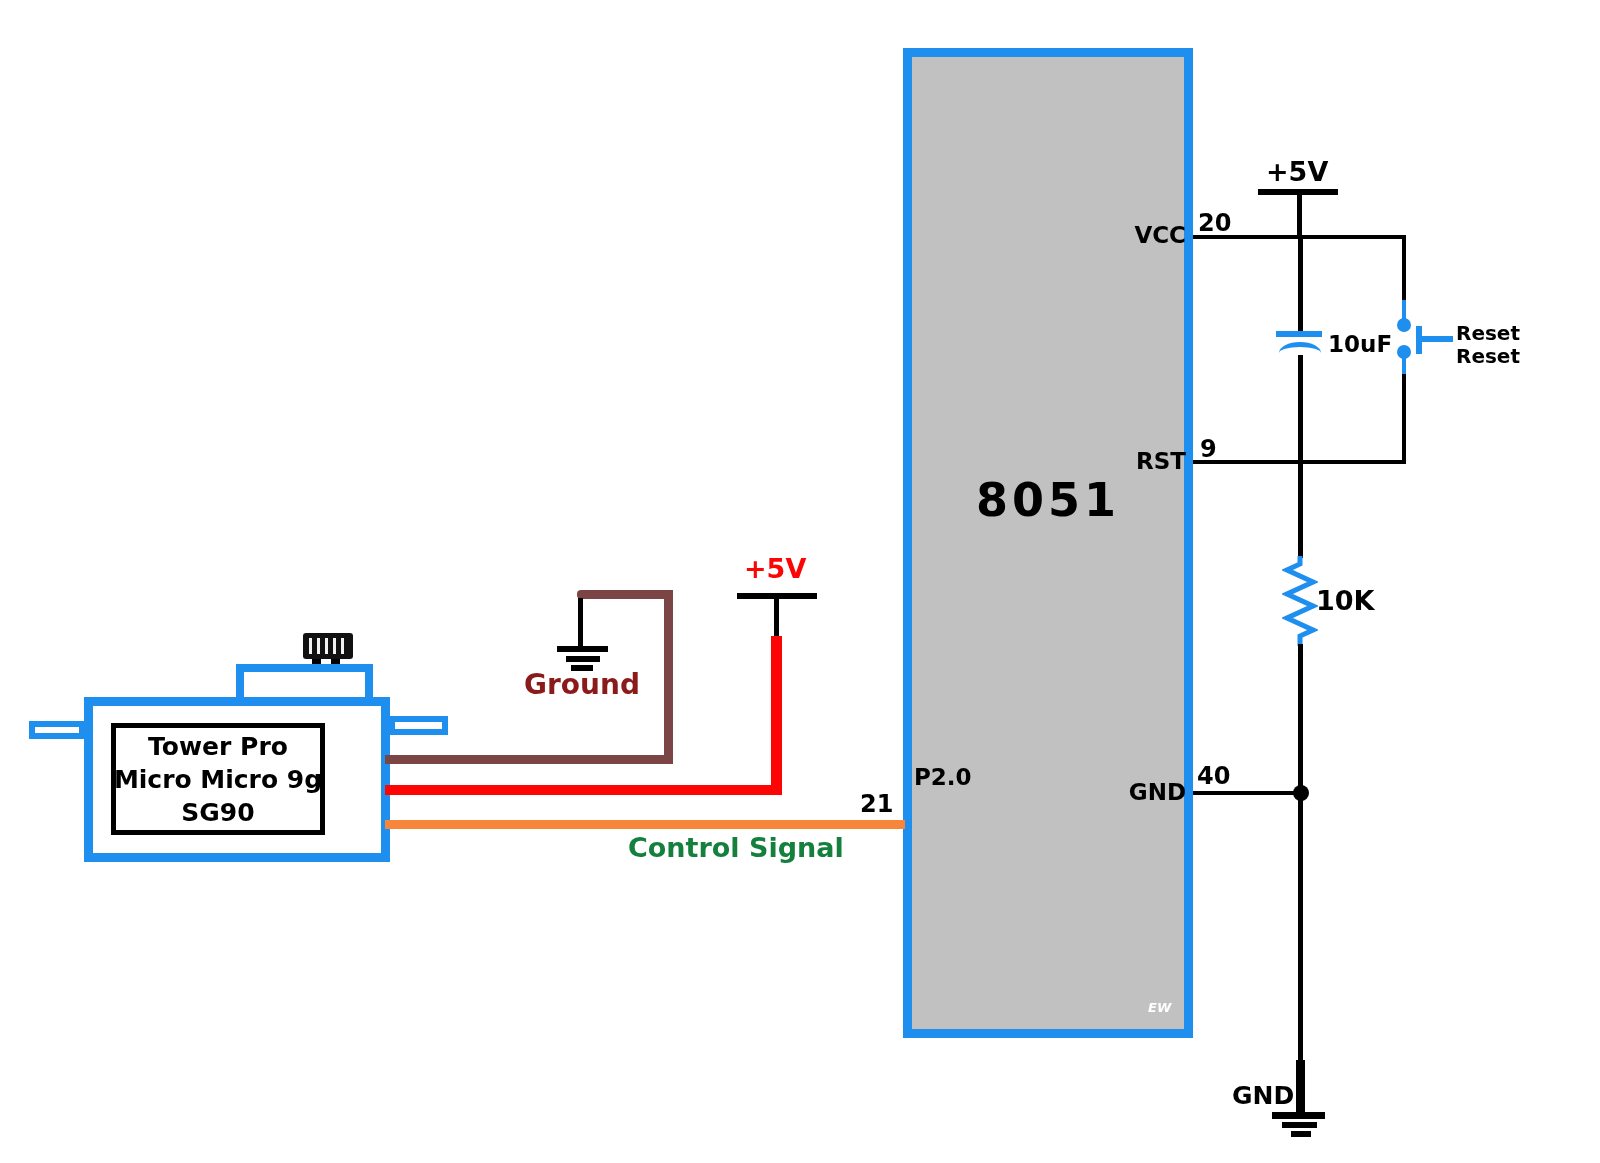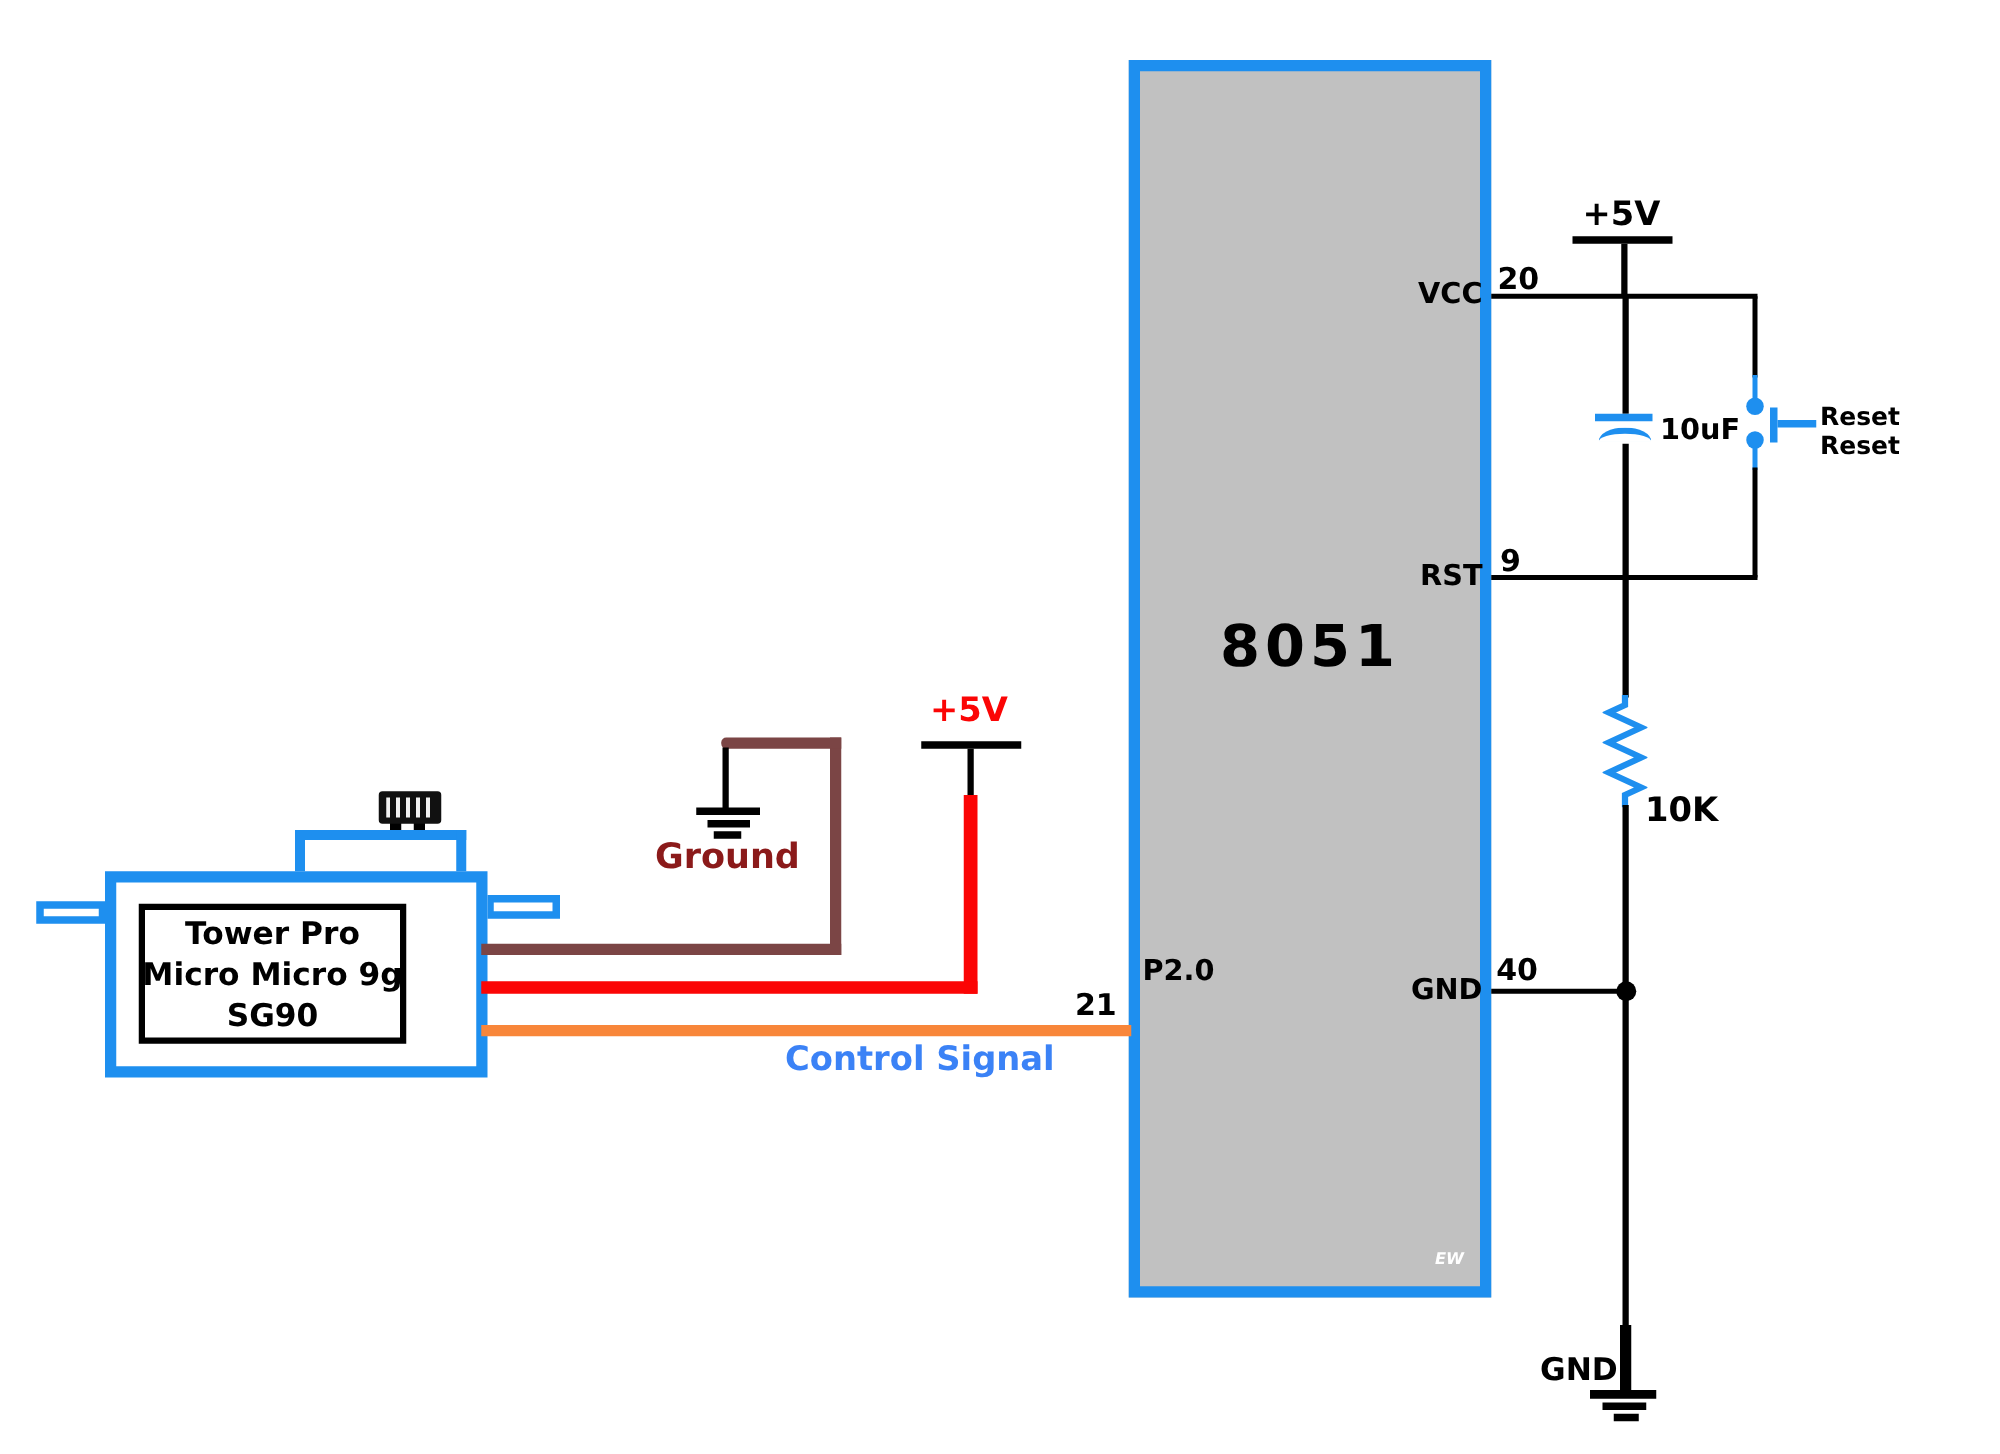--- a/index.html
+++ b/index.html
@@ -4,21 +4,21 @@
 <style>
   html,body{margin:0;padding:0;background:#ffffff;}
   .canvas{position:relative;width:1600px;height:1163px;background:#ffffff;overflow:hidden;
           font-family:"DejaVu Sans","Liberation Sans",sans-serif;}
   .abs{position:absolute;}
   .t{position:absolute;font-weight:bold;color:#000;white-space:nowrap;}
 
   
   .chip{position:absolute;left:903px;top:48px;width:290px;height:990px;
         background:#C1C1C1;border:9px solid #1E8FEF;box-sizing:border-box;}
-  .chip-title{left:903px;top:490px;width:290px;text-align:center;font-size:46px;letter-spacing:4px;}
+  .chip-title{left:903px;top:473px;width:290px;text-align:center;font-size:46px;letter-spacing:4px;}
   .watermark{left:1148px;top:1000px;font-size:13px;font-style:italic;color:#ffffff;}
   .pinlbl{font-size:23px;}
   .pinnum{font-size:24px;}
 
   
   .wire{position:absolute;background:#000;}
   .blue{background:#1E8FEF;}
   .red{background:#FB0505;}
   .orange{background:#F8863A;}
   .brown{background:#7B4545;}
@@ -38,23 +38,23 @@
   .gear-stripes{position:absolute;left:6px;top:5px;right:6px;bottom:5px;
                 background:repeating-linear-gradient(90deg,#f2f2f2 0 3px,#111 3px 8px);}
   .servo-box{position:absolute;left:111px;top:723px;width:214px;height:112px;
              border:5px solid #000;box-sizing:border-box;background:#fff;
              display:flex;flex-direction:column;align-items:center;justify-content:center;}
   .servo-box div{font-weight:bold;font-size:25px;line-height:33px;color:#000;white-space:nowrap;}
 
   .lbl-ground{left:524px;top:668px;font-size:28px;color:#8B1A1A;}
   .lbl-5v-left{left:744px;top:553px;font-size:27px;color:#FB0505;}
   .lbl-5v-right{left:1266px;top:156px;font-size:27px;}
-  .lbl-control{left:628px;top:832px;font-size:27px;color:#3b82f6;}
+  .lbl-control{left:628px;top:832px;font-size:27px;color:#15803d;}
   .lbl-cap{left:1328px;top:331px;font-size:23px;}
-  .lbl-res{left:1316px;top:585px;font-size:27px;margin-top:48px;}
+  .lbl-res{left:1316px;top:585px;font-size:27px;}
   .lbl-reset{left:1456px;top:322px;font-size:20px;line-height:23px;white-space:normal;}
   .lbl-gndbot{left:1232px;top:1081px;font-size:25px;}
 </style>
 </head>
 <body>
 
 <div class="canvas">
 
   <div class="chip"></div>
   <div class="t chip-title">8051</div>

